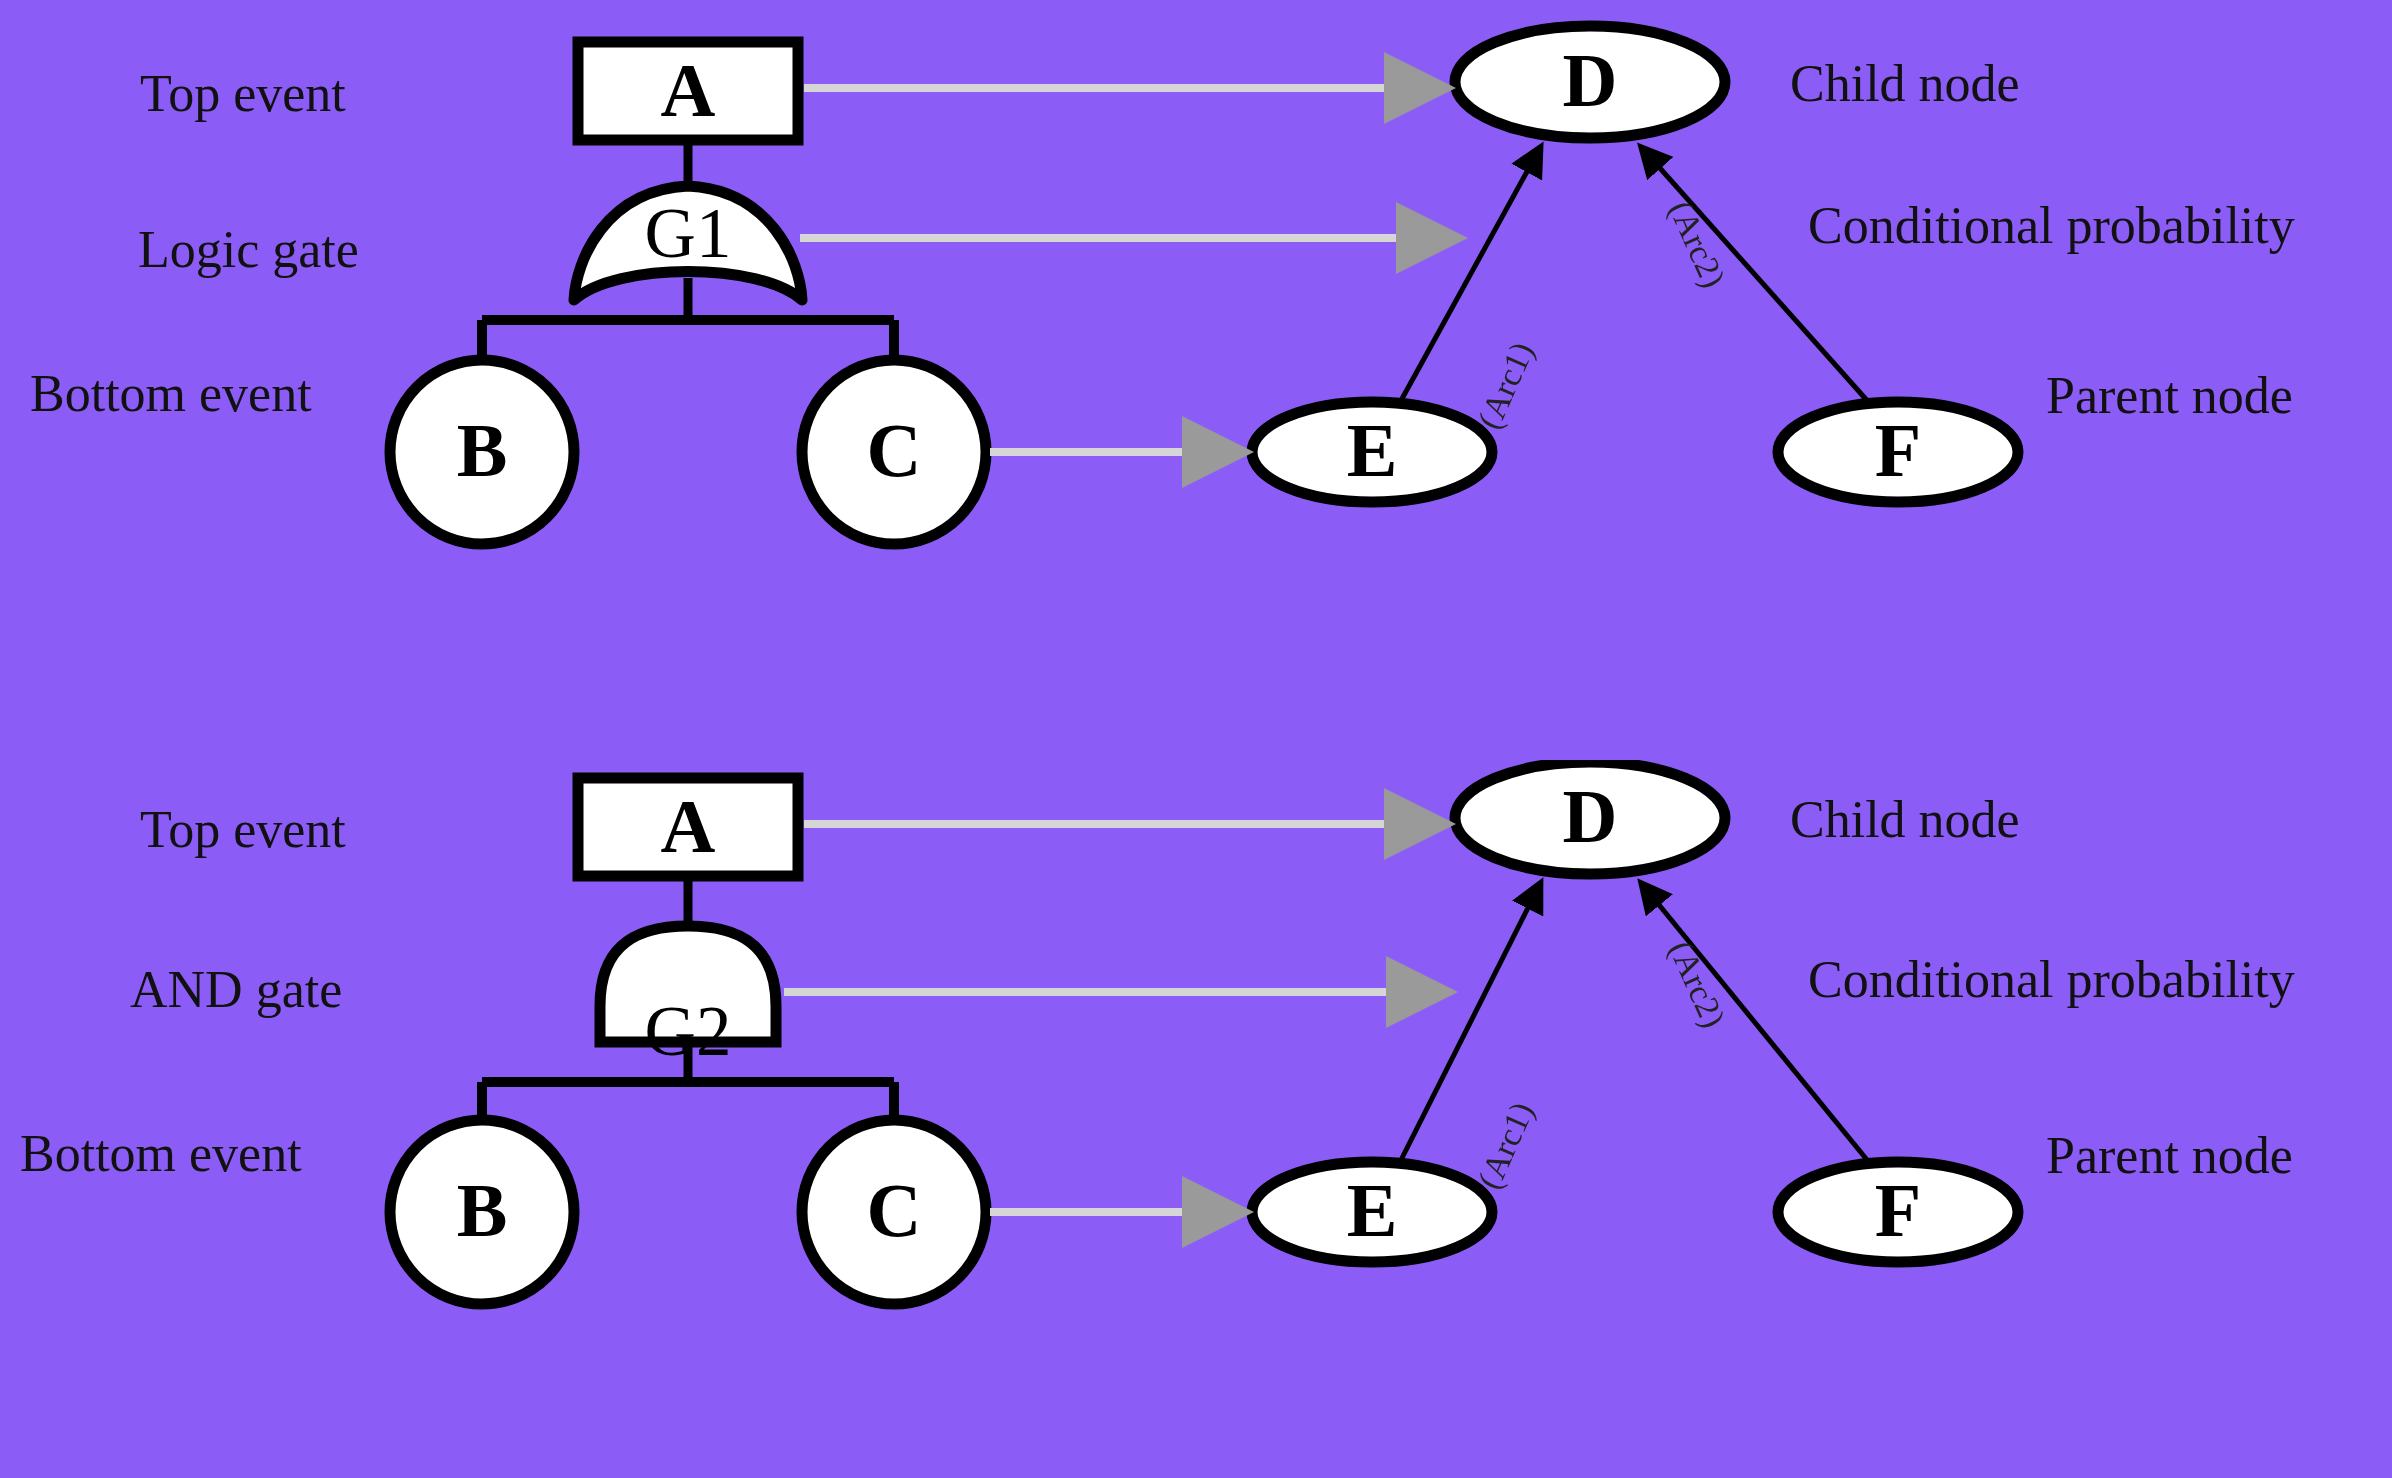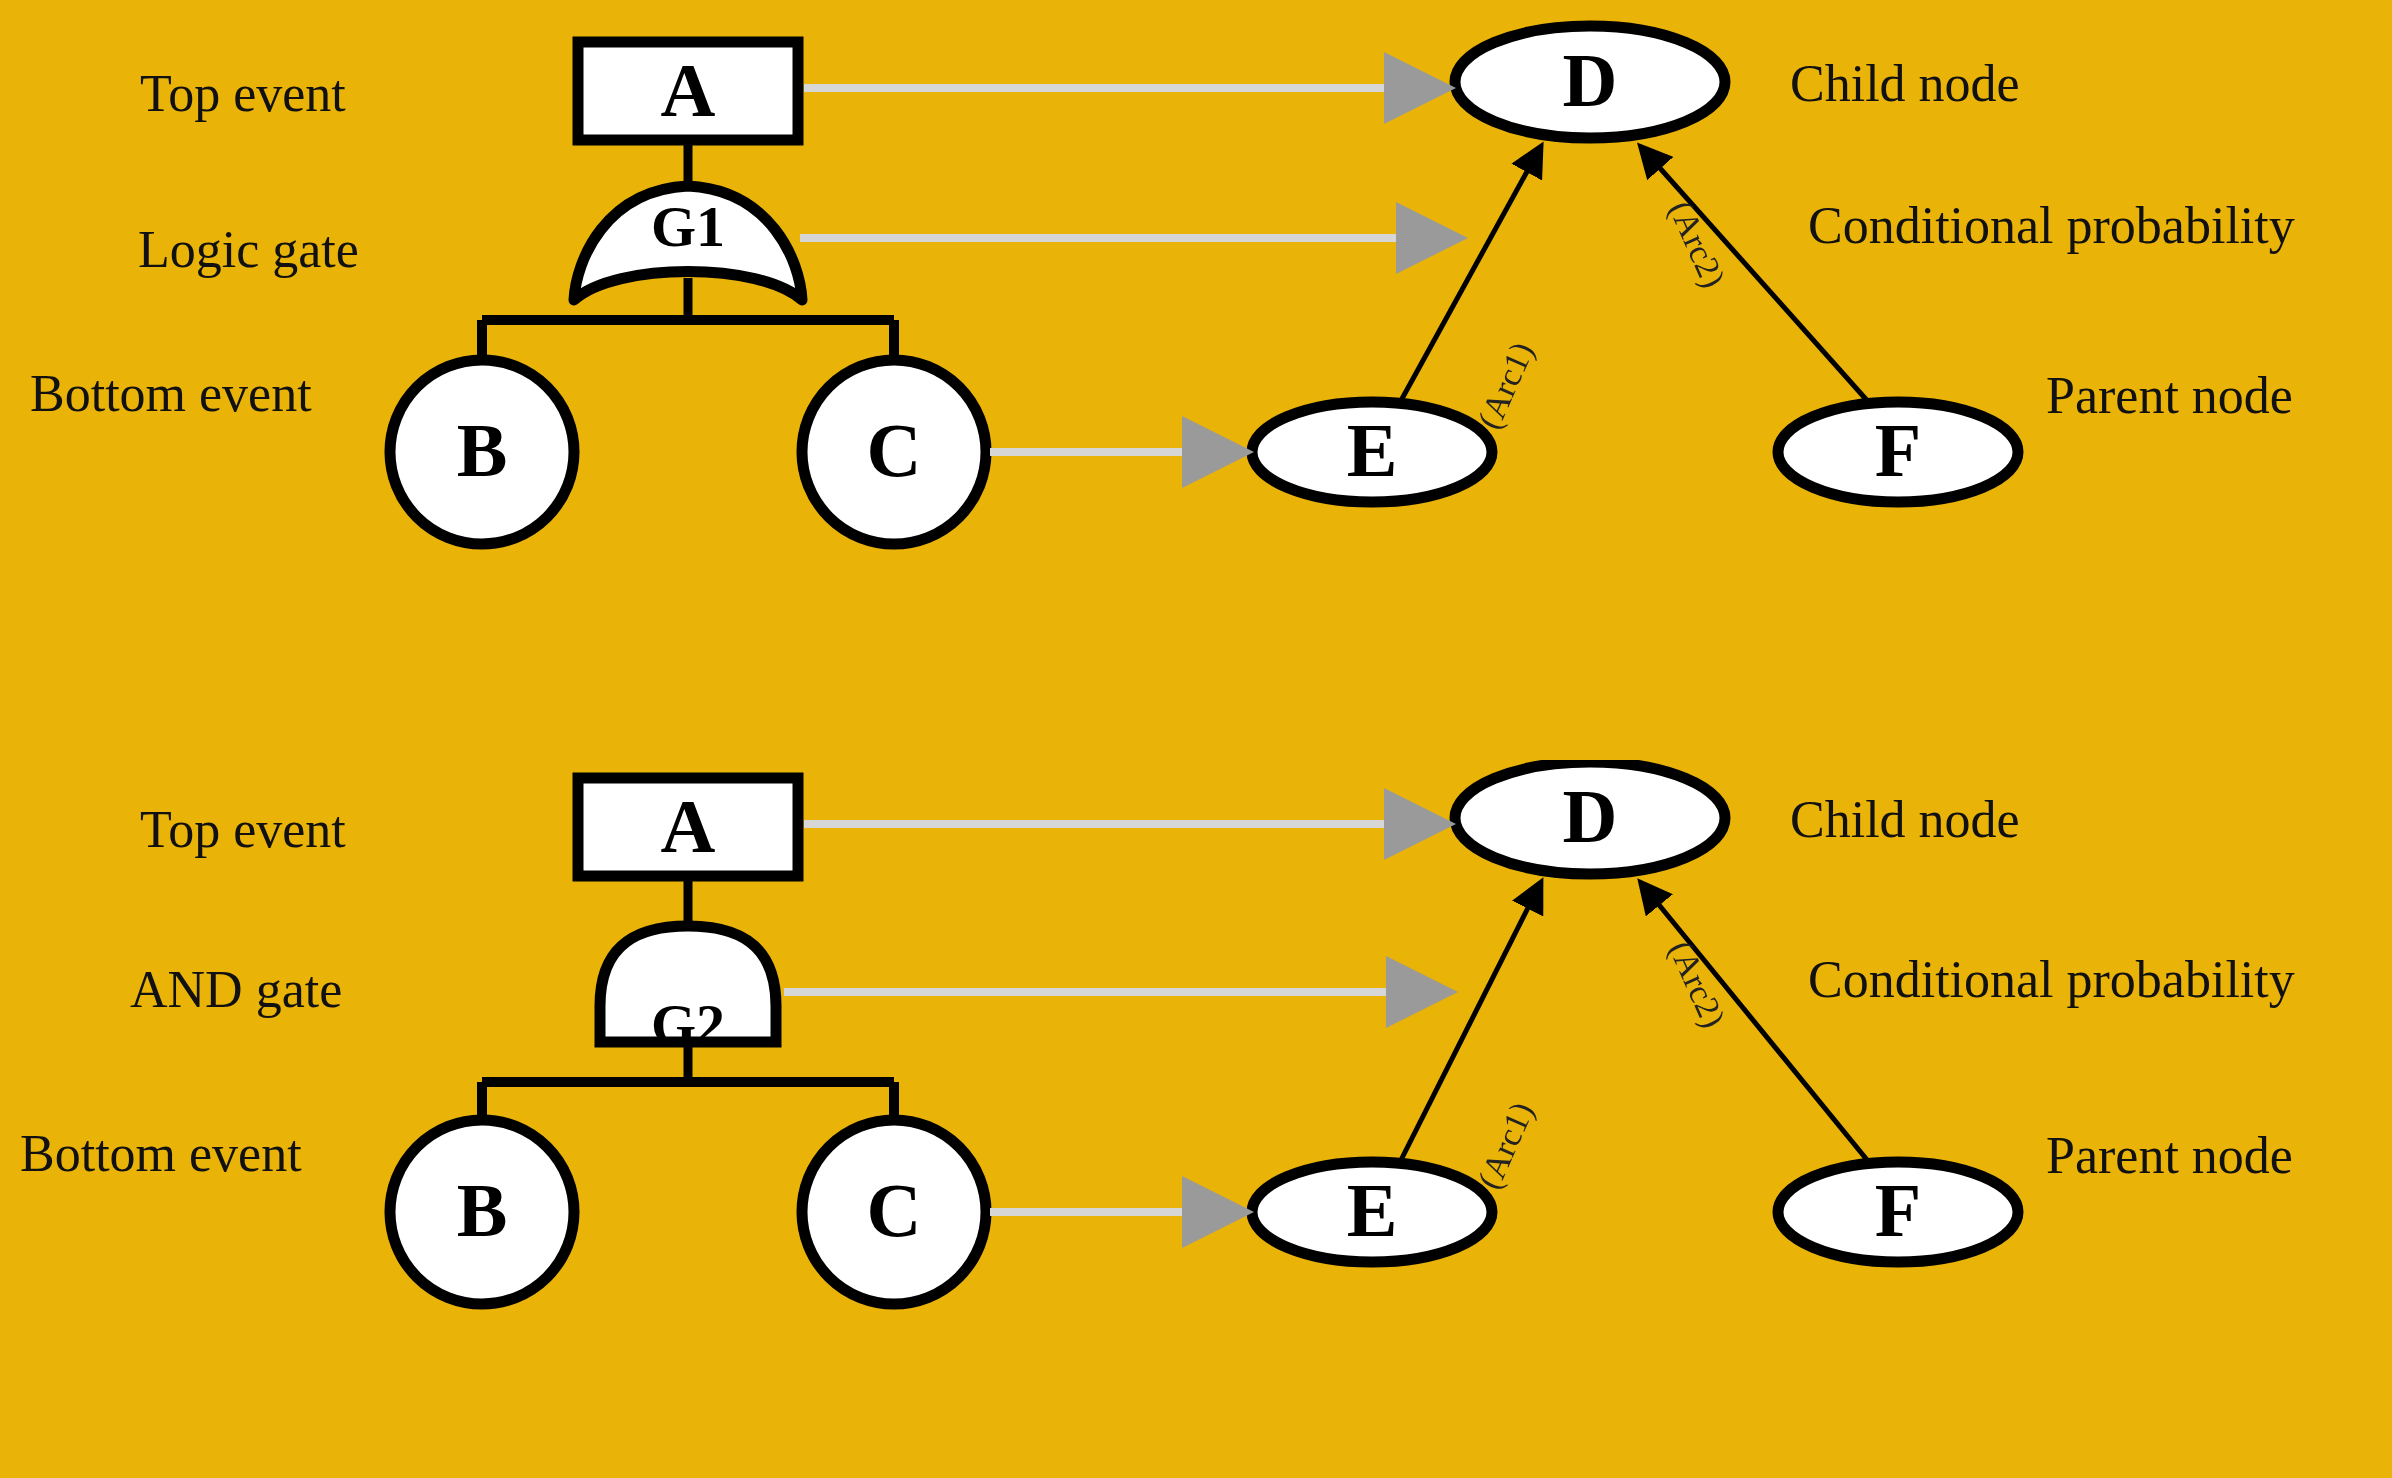--- a/index.html
+++ b/index.html
@@ -8,21 +8,21 @@
     background: #ffffff;
   }
   body {
     font-family: "Liberation Serif", "DejaVu Serif", serif;
     color: #000000;
   }
   #canvas {
     position: relative;
     width: 2392px;
     height: 1478px;
-    background: #eab308;
+    background: #8b5cf6;
     overflow: hidden;
   }
   .panel {
     position: absolute;
     left: 0;
     width: 2392px;
   }
   #panel-1 { top: 0px;   height: 760px; }
   #panel-2 { top: 760px; height: 718px; }
 
@@ -45,22 +45,22 @@
     position: absolute;
     font-weight: bold;
     font-size: 76px;
     line-height: 1;
     white-space: nowrap;
     color: #000;
     text-align: center;
   }
   .gate-letter {
     position: absolute;
-    font-weight: bold;
-    font-size: 58px;
+    font-weight: normal;
+    font-size: 71px;
     line-height: 1;
     white-space: nowrap;
     color: #000;
     text-align: center;
   }
   .arc-label {
     position: absolute;
     font-size: 34px;
     line-height: 1;
     white-space: nowrap;

